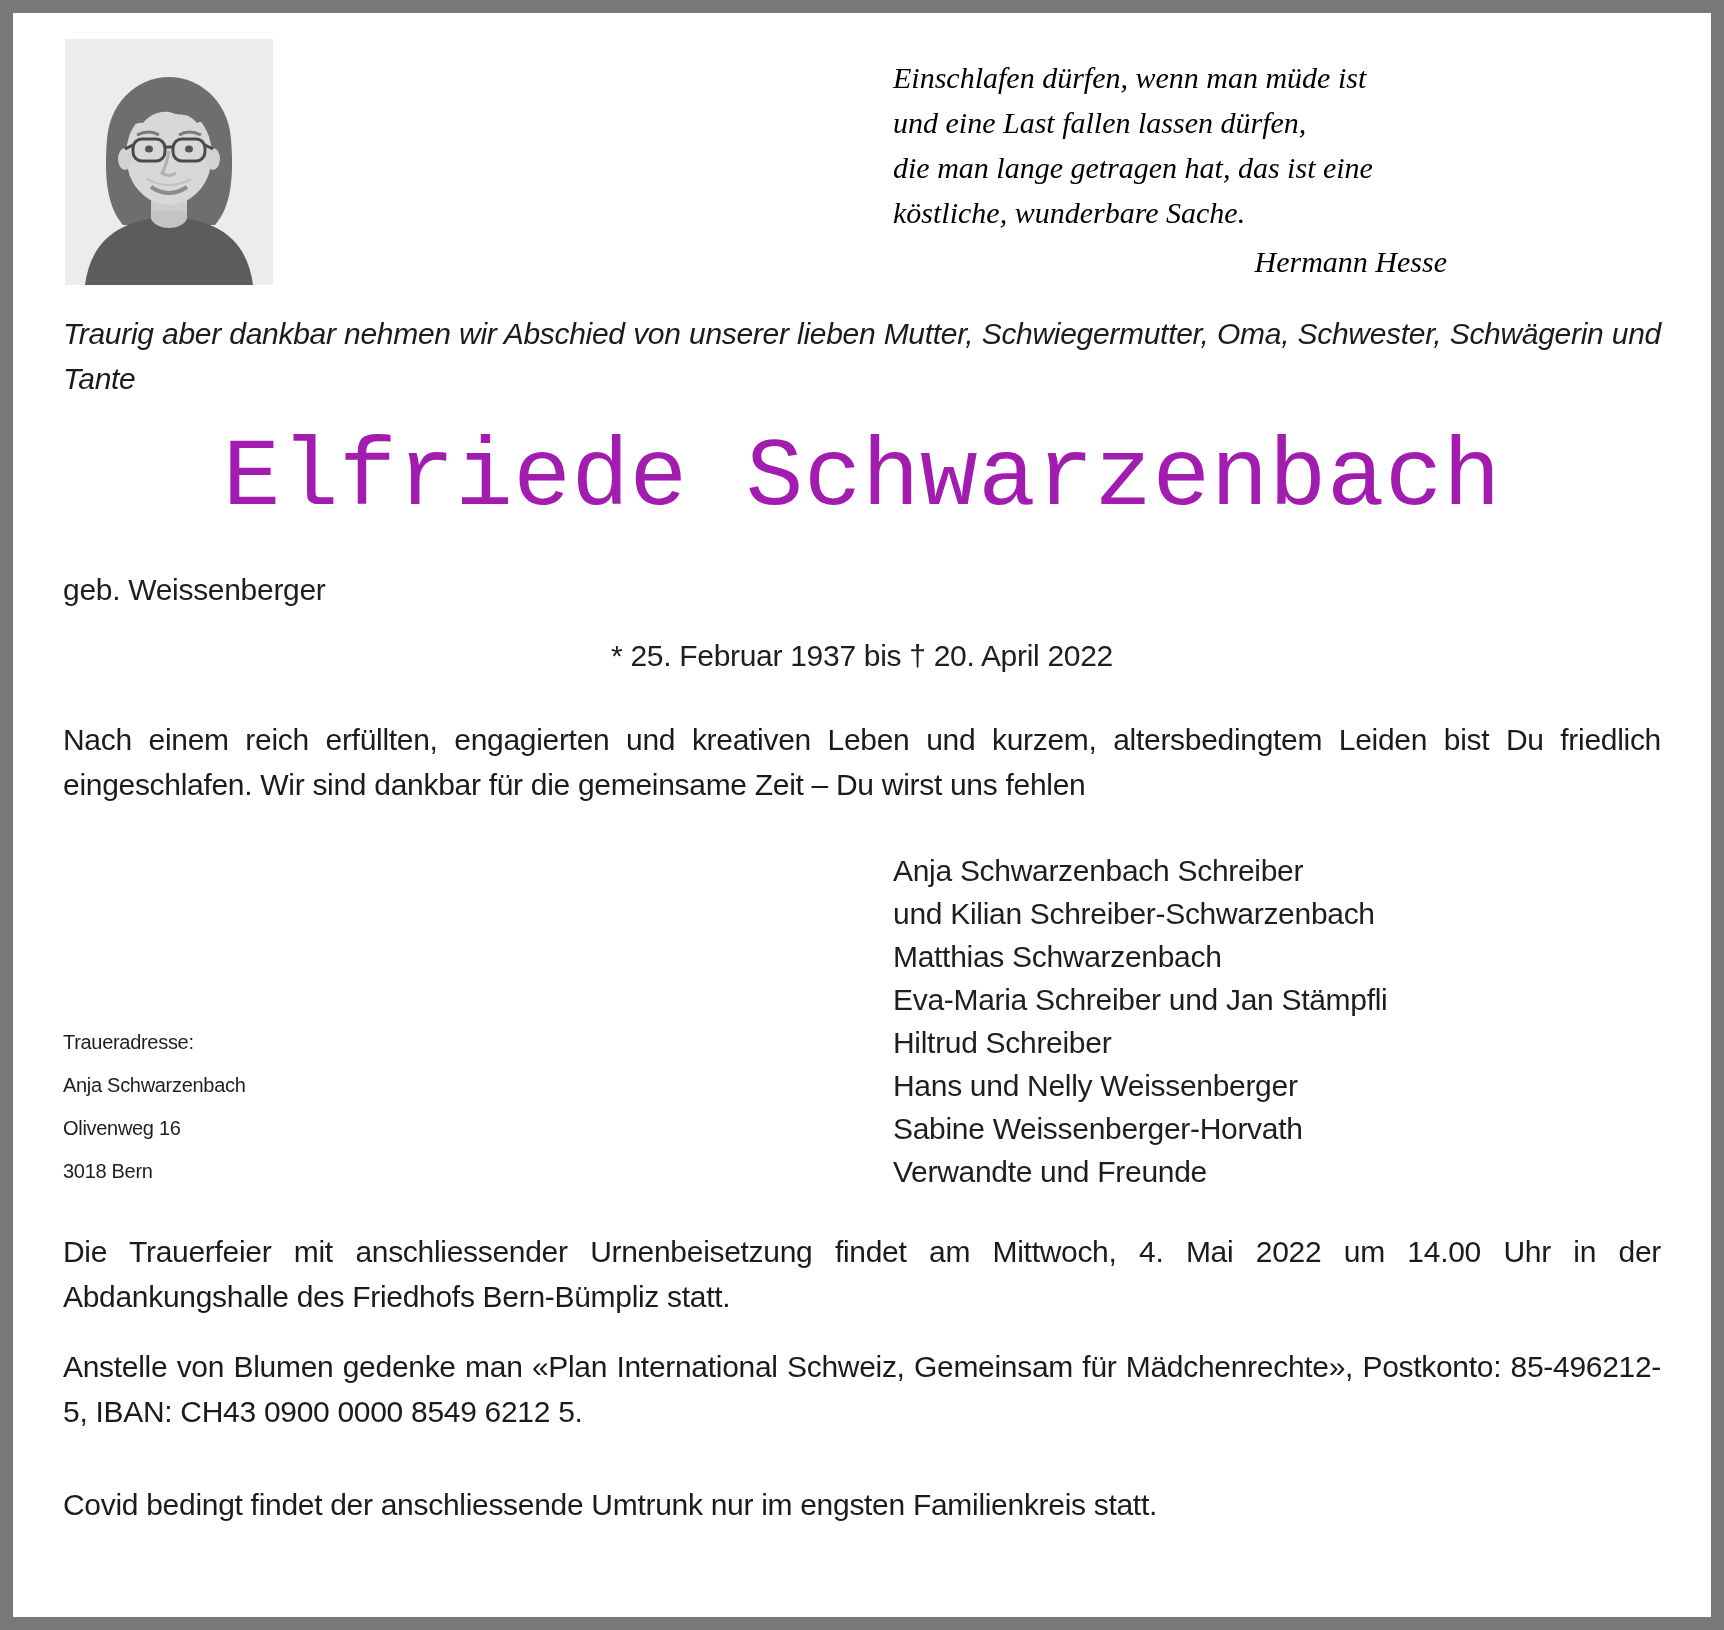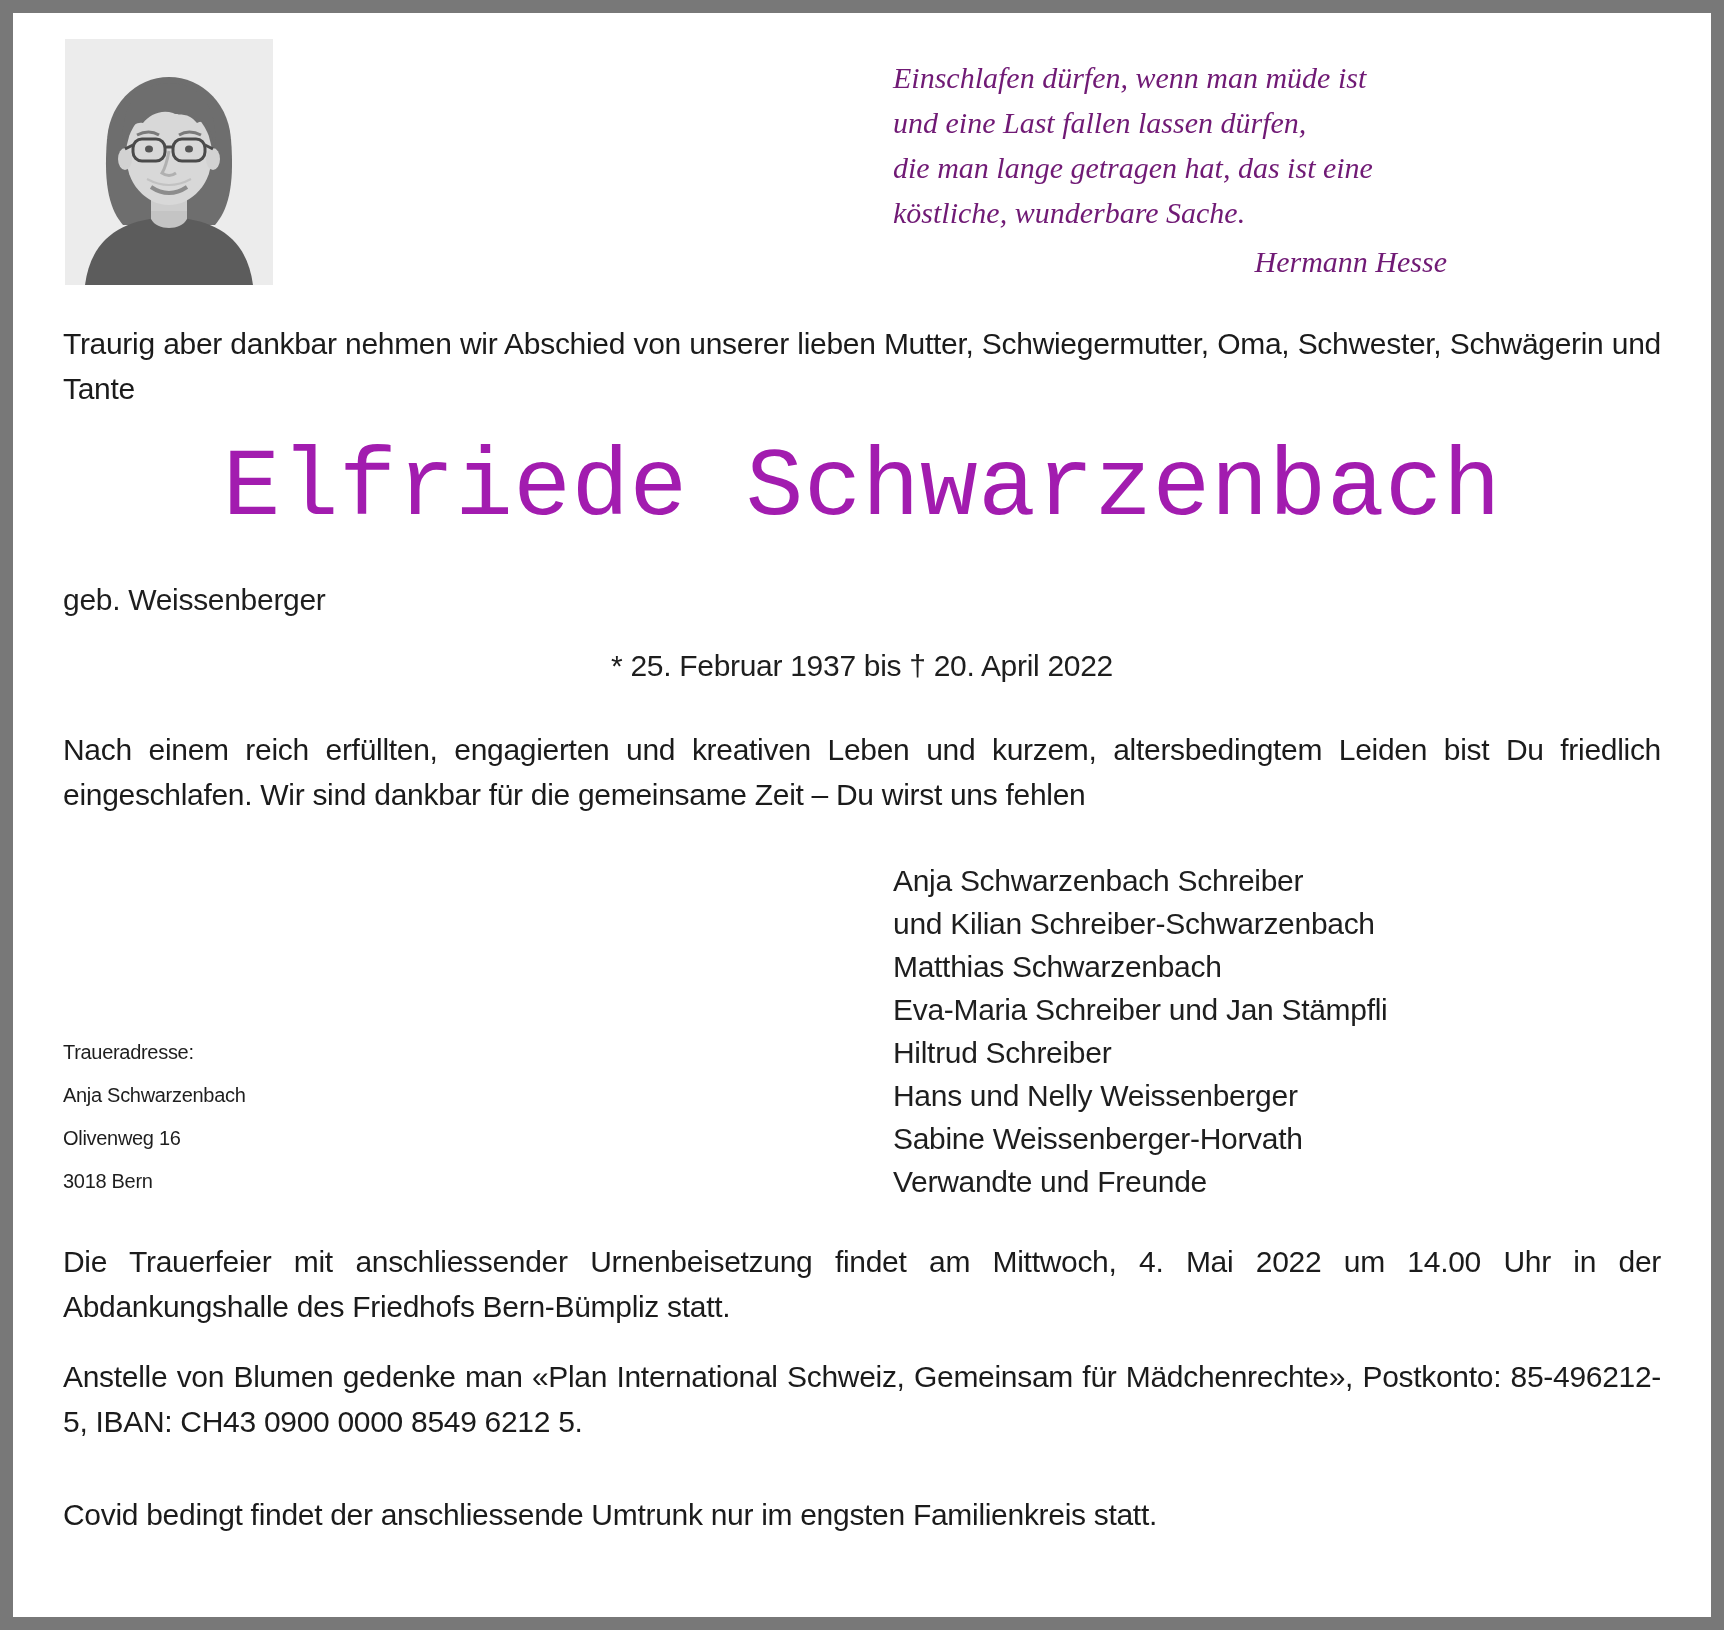--- a/index.html
+++ b/index.html
@@ -38,37 +38,37 @@
   .photo svg { display: block; width: 100%; height: 100%; }
   .quote {
     position: absolute;
     left: 830px;
     top: 16px;
     width: 590px;
     font-family: "Liberation Serif", serif;
     font-style: italic;
     font-size: 30px;
     line-height: 45px;
-    color: #701a75;
+    color: #000000;
   }
   .quote-attribution {
     text-align: right;
     padding-right: 36px;
     margin-top: 4px;
   }
   
   .para {
     font-size: 30px;
     line-height: 45px;
     letter-spacing: -0.3px;
     text-align: justify;
     text-align-last: left;
     color: #1b1b1b;
   }
-  .intro { margin-top: 36px; }
+  .intro { margin-top: 26px; font-style: italic; }
   .title {
     margin-top: 24px;
     text-align: center;
     font-family: Liberation Mono, monospace;
     font-size: 96px;
     line-height: 108px;
     font-weight: normal;
     letter-spacing: 0.5px;
     color: #a21caf;
   }

